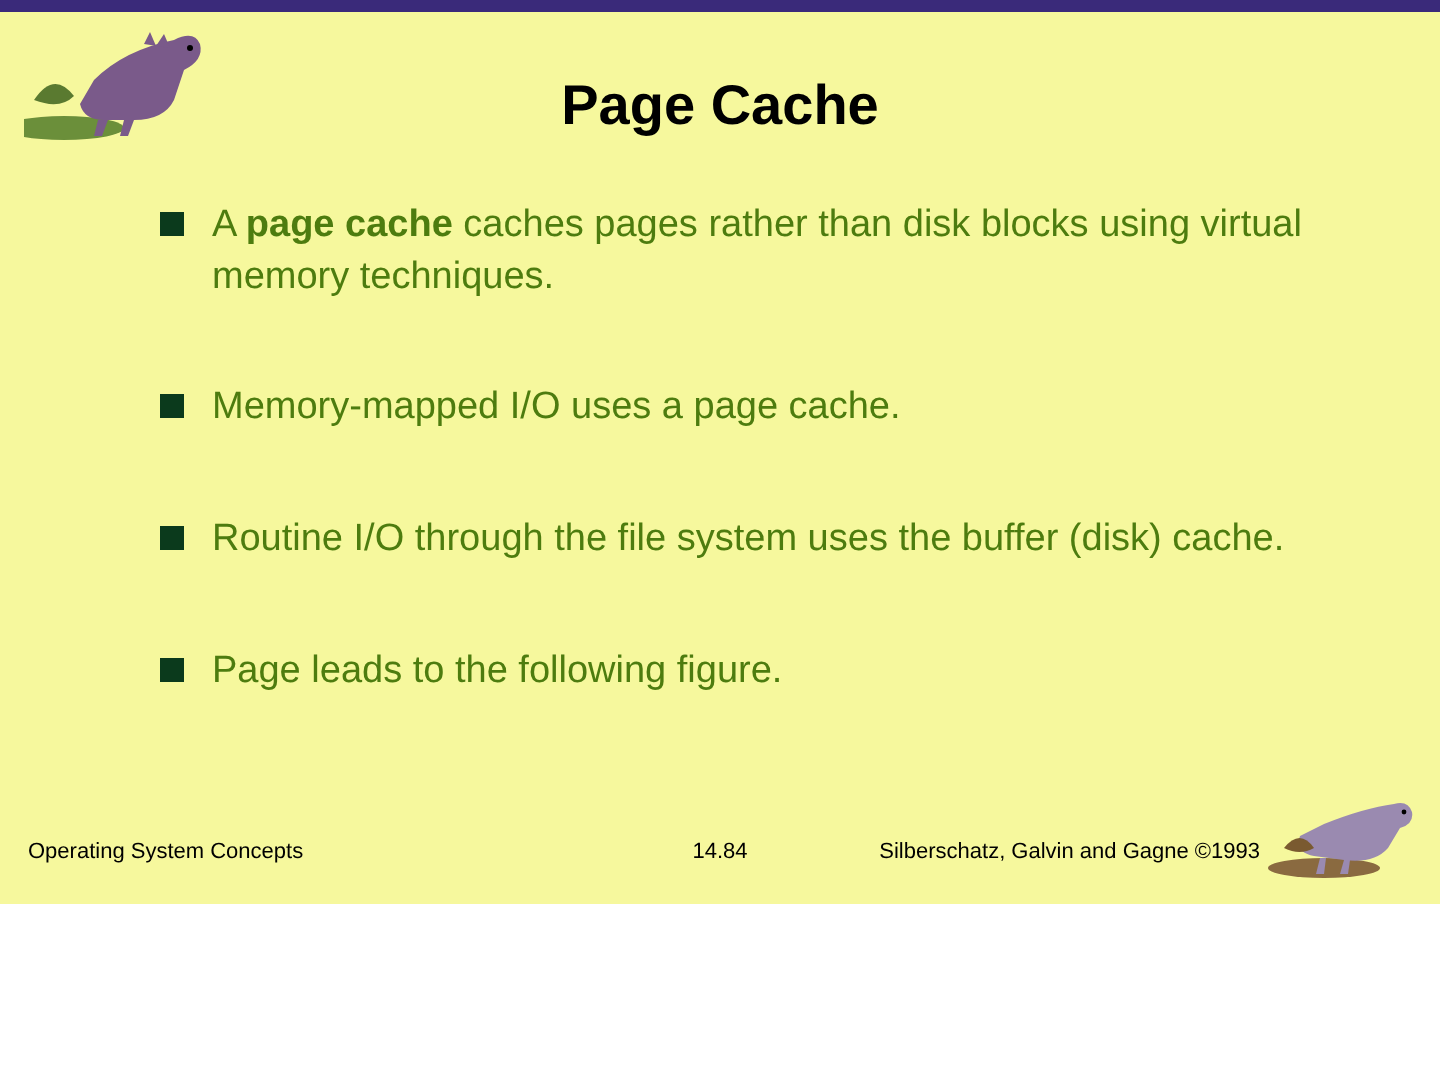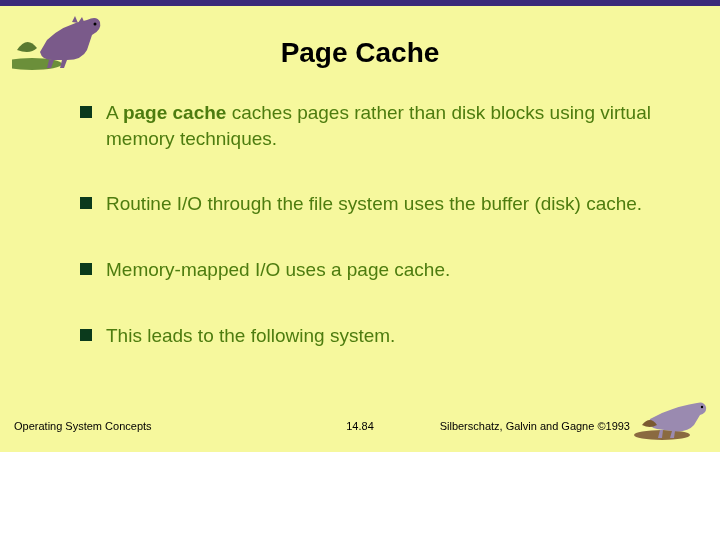--- a/index.html
+++ b/index.html
@@ -115,29 +115,29 @@
 
   <h1 class="title">Page Cache</h1>
 
   <div class="content">
     <div class="bullet-item">
       <div class="bullet-square"></div>
       <div class="bullet-text"><span>A </span><b>page cache</b><span> caches pages rather than disk blocks using virtual memory techniques.</span></div>
     </div>
     <div class="bullet-item">
       <div class="bullet-square"></div>
+      <div class="bullet-text"><span></span><b></b><span>Memory-mapped I/O uses a page cache.</span></div>
+    </div>
+    <div class="bullet-item">
+      <div class="bullet-square"></div>
       <div class="bullet-text"><span></span><b></b><span>Routine I/O through the file system uses the buffer (disk) cache.</span></div>
     </div>
     <div class="bullet-item">
       <div class="bullet-square"></div>
-      <div class="bullet-text"><span></span><b></b><span>Memory-mapped I/O uses a page cache.</span></div>
-    </div>
-    <div class="bullet-item">
-      <div class="bullet-square"></div>
-      <div class="bullet-text"><span></span><b></b><span>This leads to the following system.</span></div>
+      <div class="bullet-text"><span></span><b></b><span>Page leads to the following figure.</span></div>
     </div>
   </div>
 
   <div class="dino-bottom">
     <svg width="80" height="45" viewBox="0 0 80 45">
       <ellipse cx="50" cy="40" rx="28" ry="5" fill="#8a6a40"></ellipse>
       <path d="M15 8 Q8 6 6 12 Q5 18 12 20 L18 30 Q25 38 40 36 L55 34 Q65 32 62 24 L50 18 Q30 10 15 8 Z" fill="#9a8ab0"></path>
       <circle cx="10" cy="12" r="1.2" fill="#000"></circle>
       <path d="M40 36 L42 43 L38 43 L37 36 Z" fill="#9a8ab0"></path>
       <path d="M52 35 L54 43 L50 43 L49 35 Z" fill="#9a8ab0"></path>

